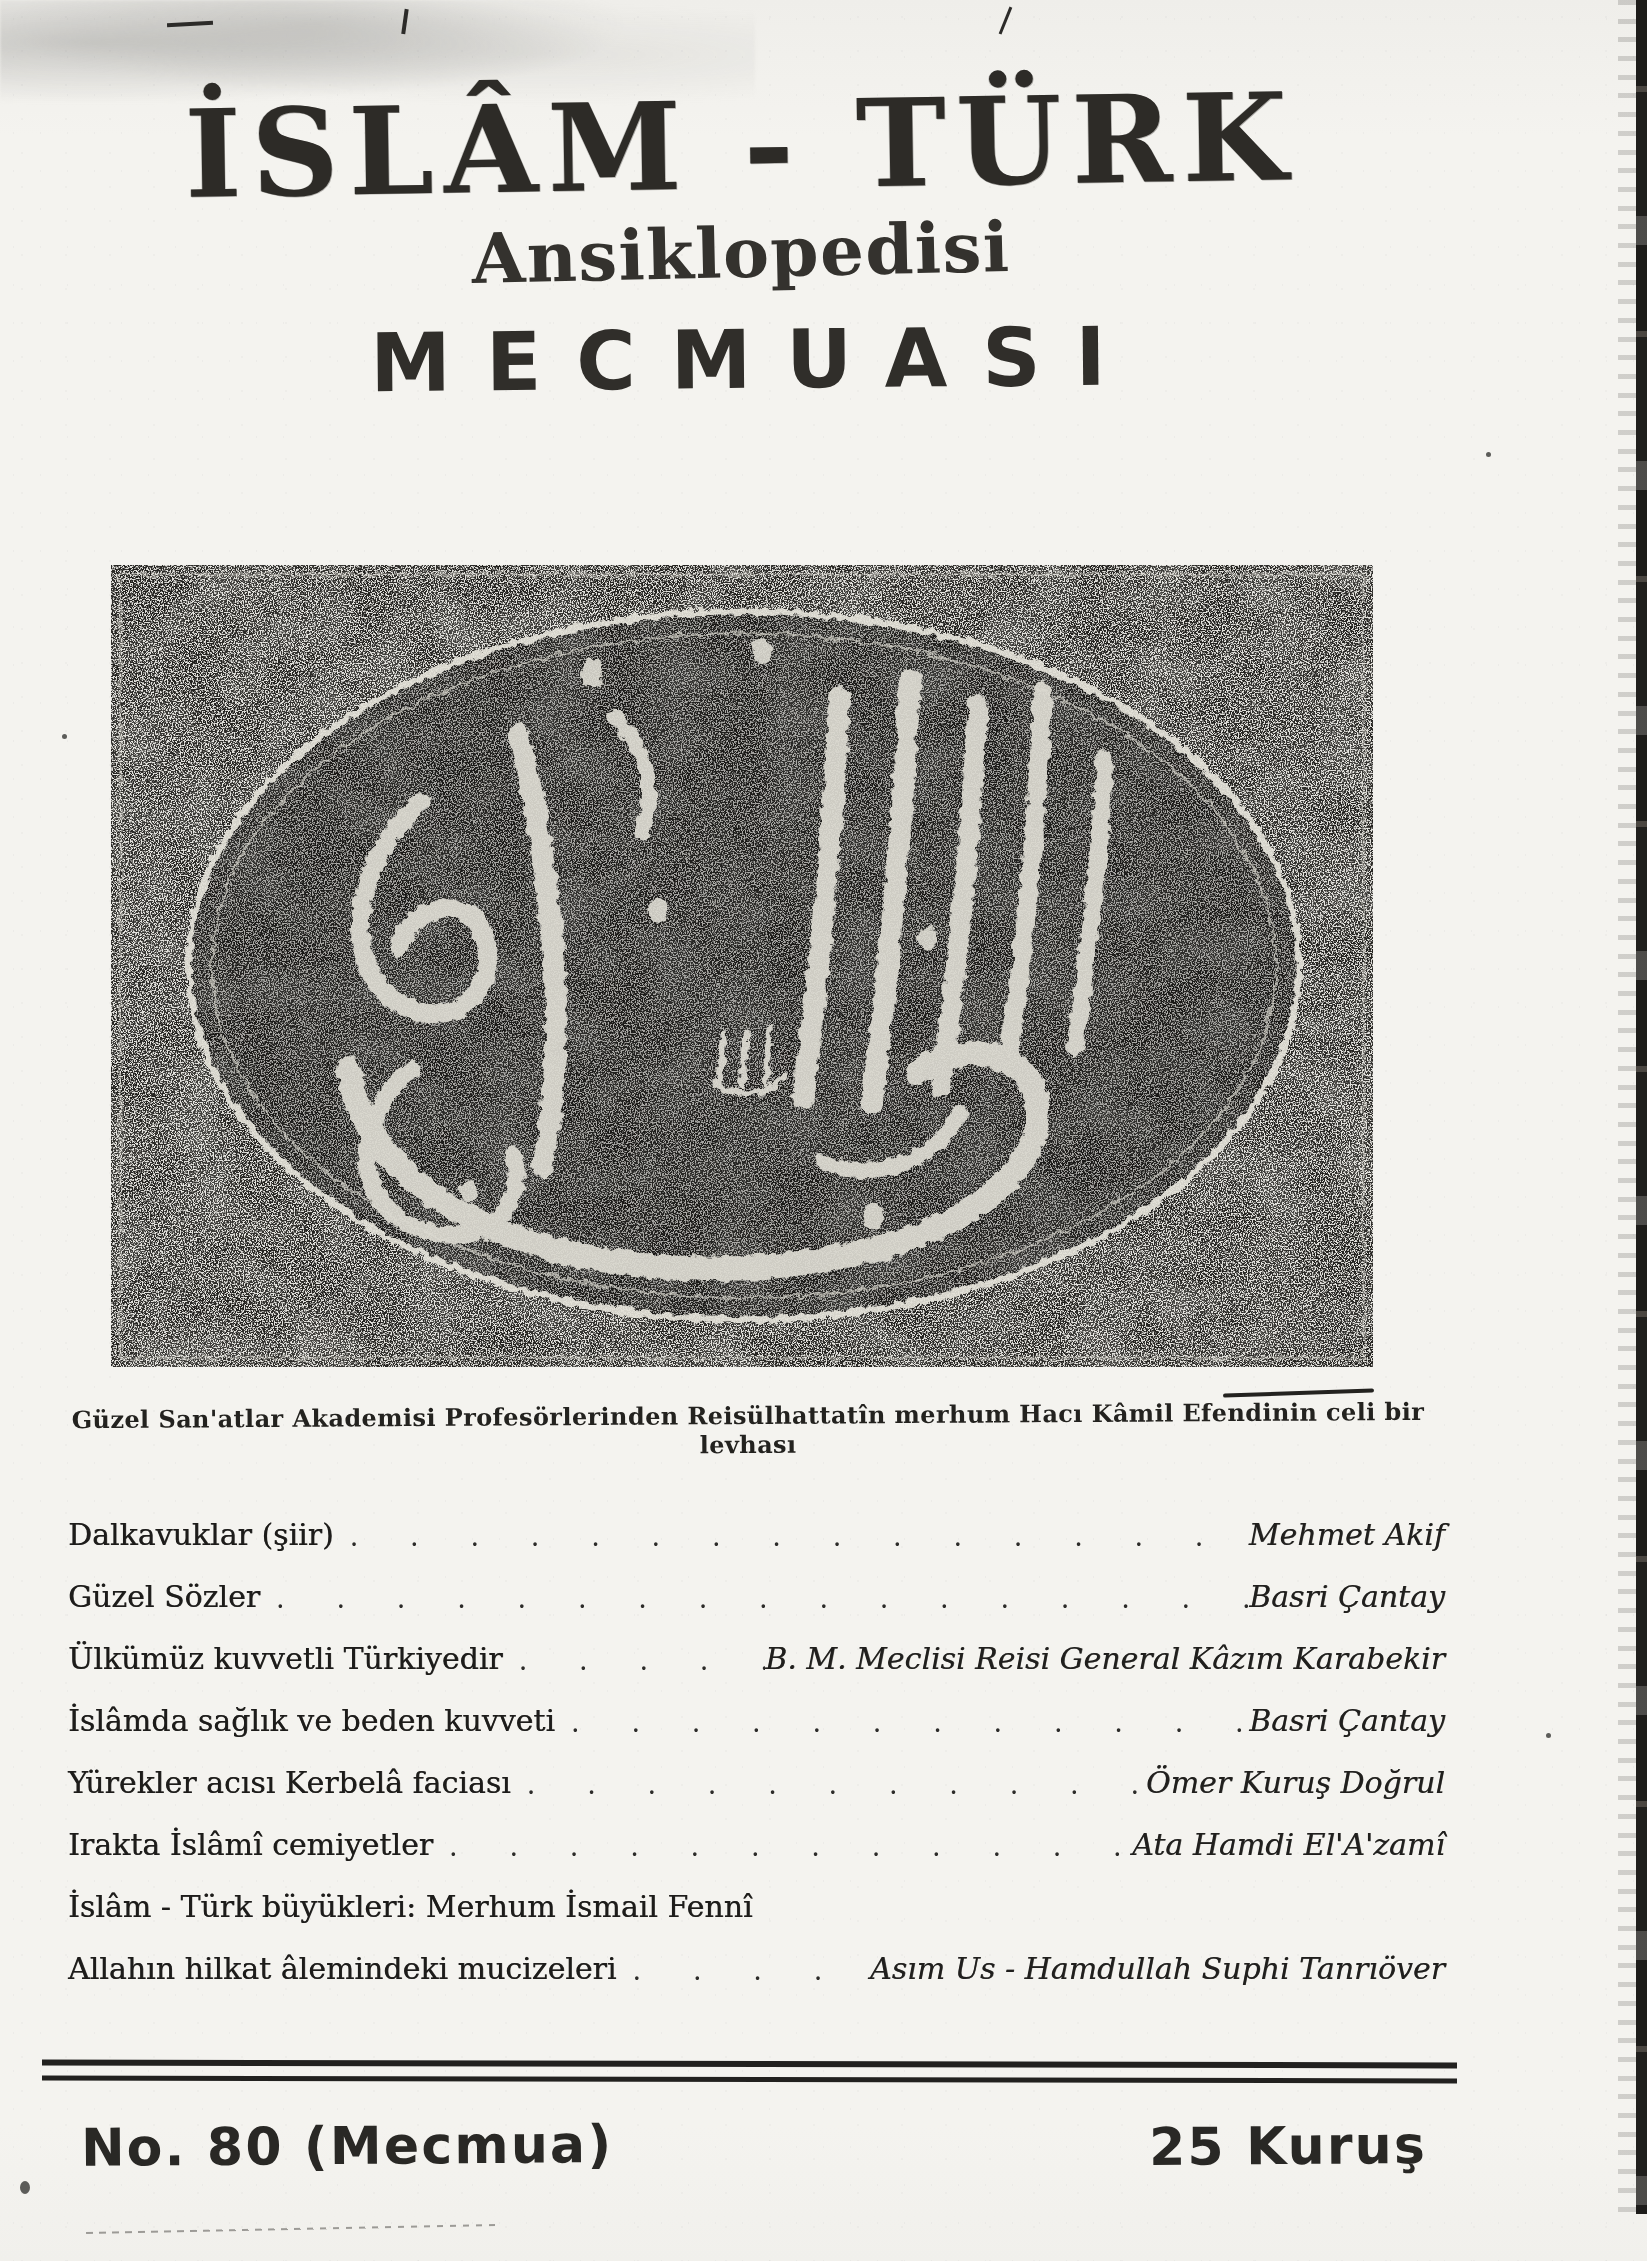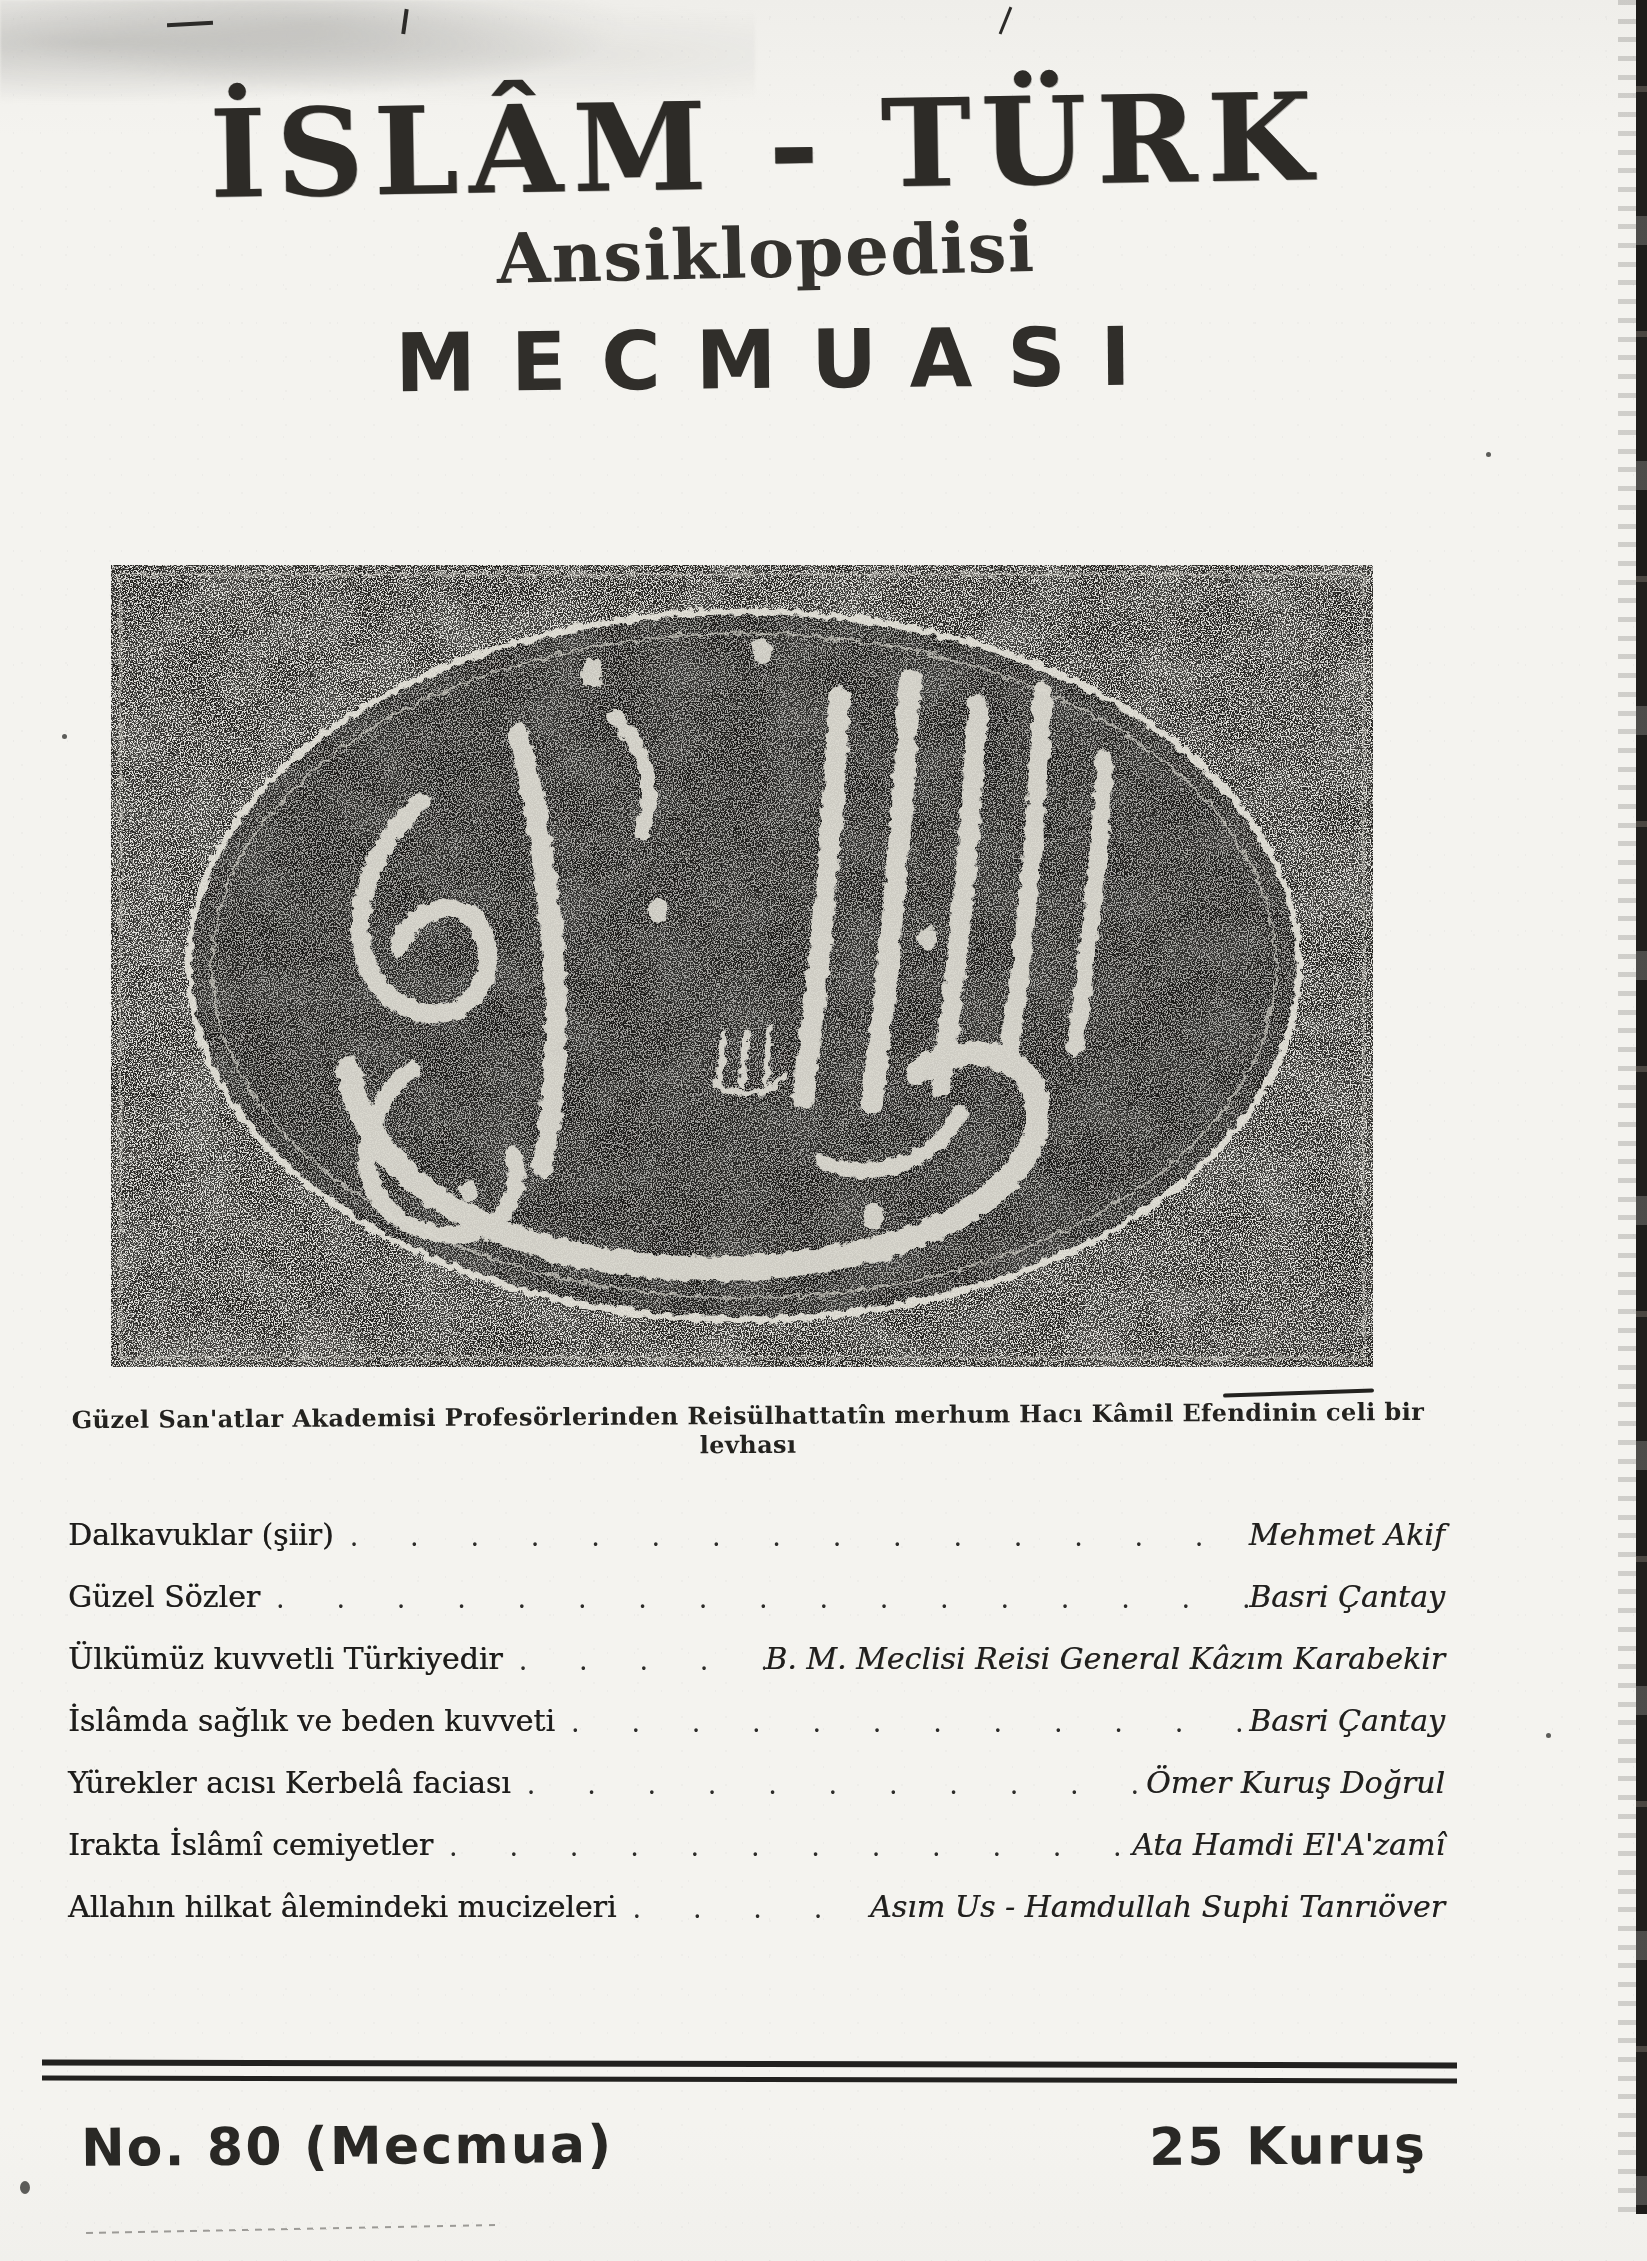--- a/index.html
+++ b/index.html
@@ -38,21 +38,21 @@
     opacity:.55;
   }
   .bottom-scratch{
     position:absolute;left:86px;top:2228px;width:410px;height:2.2px;
     background:repeating-linear-gradient(90deg,#6e6c68 0 6.5px, transparent 6.5px 13px);
     transform:rotate(-1.1deg);opacity:.65;
   }
   .speck{position:absolute;width:5px;height:5px;border-radius:50%;background:#2a2927;opacity:.75;}
 
   
-  .masthead{position:absolute;top:85px;left:0;width:1482px;text-align:center;margin-left:25px;}
+  .masthead{position:absolute;top:85px;left:0;width:1482px;text-align:center;}
   .mast-title{
     margin:0;font-family:"DejaVu Serif",serif;font-weight:700;
     font-size:121px;line-height:1;letter-spacing:10px;color:#2d2b27;
     transform:rotate(-0.9deg);
     text-shadow:0.7px 0.7px 0 rgba(45,43,39,.35), -0.7px 0 0 rgba(45,43,39,.25);
   }
   .mast-subtitle{
     margin-top:11.5px;font-family:"DejaVu Serif",serif;font-weight:700;
     font-size:69px;line-height:1;letter-spacing:1.4px;color:#34322e;
     transform:rotate(-1.3deg);
@@ -206,20 +206,25 @@
       <span class="toc-leader">. . . . . . . . . . . . . . . . . . . . . . . . . . . . . . . . . . . . . . . . . . . . . . . . . . . . . . . . . . . . </span>
       <span class="toc-author">Ömer Kuruş Doğrul</span>
     </div>
 
     <div class="toc-row">
       <span class="toc-title">Irakta İslâmî cemiyetler</span>
       <span class="toc-leader">. . . . . . . . . . . . . . . . . . . . . . . . . . . . . . . . . . . . . . . . . . . . . . . . . . . . . . . . . . . . </span>
       <span class="toc-author">Ata Hamdi El'A'zamî</span>
     </div>
 
+    <div class="toc-row">
+      <span class="toc-title">İslâm - Türk büyükleri: Merhum İsmail Fennî</span>
+      <span class="toc-leader"></span>
+      <span class="toc-author"></span>
+    </div>
 
 
     <div class="toc-row">
       <span class="toc-title">Allahın hilkat âlemindeki mucizeleri</span>
       <span class="toc-leader">. . . . . . . . . . . . . . . . . . . . . . . . . . . . . . . . . . . . . . . . . . . . . . . . . . . . . . . . . . . . </span>
       <span class="toc-author">Asım Us - Hamdullah Suphi Tanrıöver</span>
     </div>
   </section>
 
   <div class="double-rule"></div>

